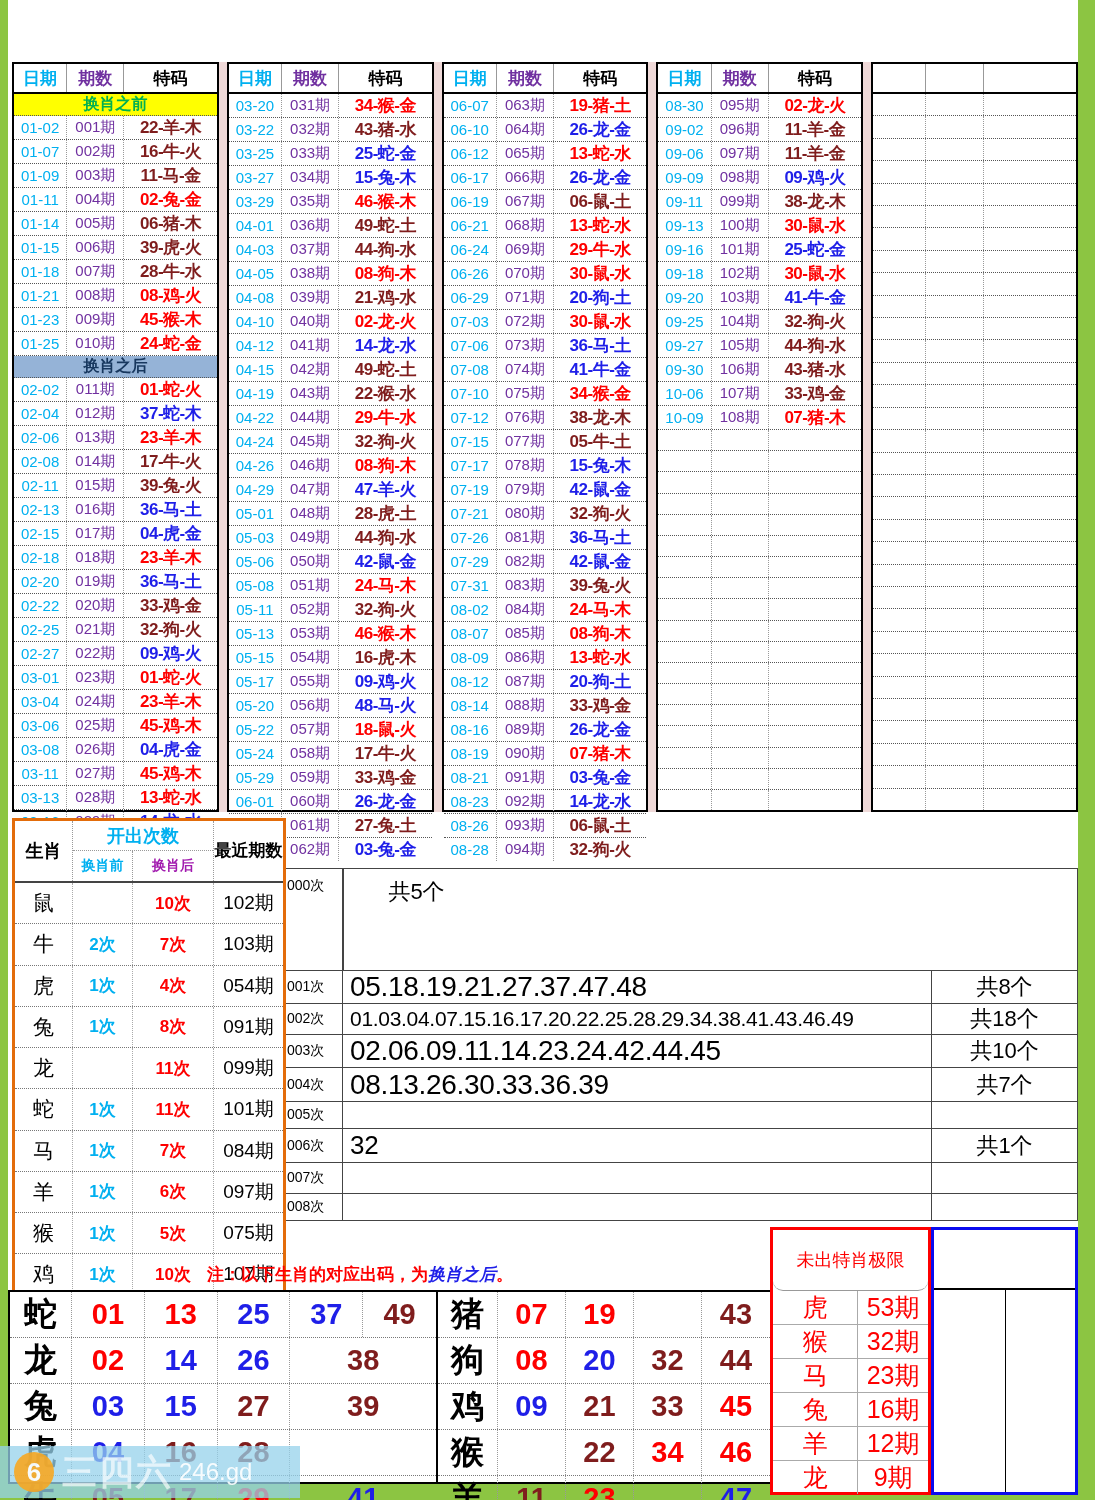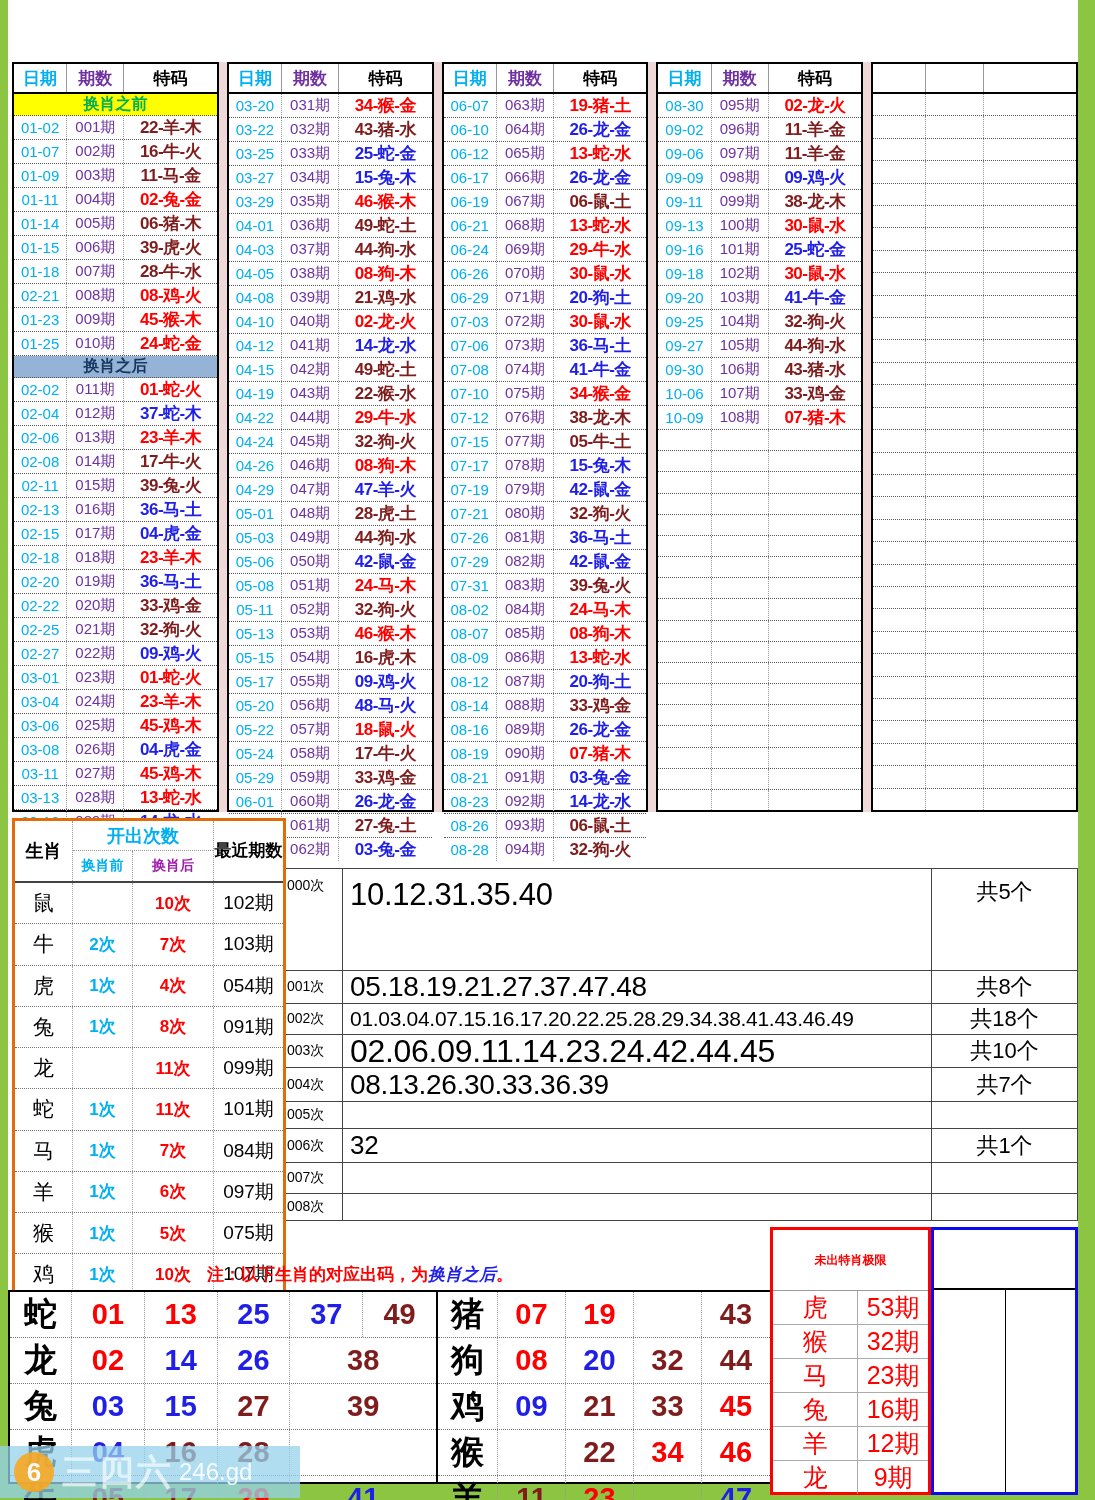--- a/index.html
+++ b/index.html
@@ -48,21 +48,21 @@
   .freq{position:absolute;left:286px;top:868px;width:792px;background:#fff;}
   .frow{display:flex;border-top:1.5px solid #444;border-right:1.5px solid #444;box-sizing:border-box;}
   .frow:last-child{border-bottom:1.5px solid #444;}
   .flabel{width:57px;flex:0 0 57px;font-size:14px;display:flex;align-items:center;padding-left:1px;border-right:1.5px solid #444;box-sizing:border-box;}
   .fnums{flex:1;display:flex;align-items:center;padding-left:7px;font-size:22px;letter-spacing:-0.3px;min-width:0;}
   .fcount{width:146px;flex:0 0 146px;border-left:1.5px solid #444;display:flex;align-items:center;justify-content:center;font-size:22px;box-sizing:border-box;}
   .fr0{height:102px;} .fr0 .fnums,.fr0 .fcount,.fr0 .flabel{align-items:flex-start;padding-top:8px;}
   .fr0 .fnums{font-size:31px;}
   .fr1{height:33px;} .fr1 .fnums{font-size:28px;}
   .fr2{height:31px;} .fr2 .fnums{font-size:21px;text-align:right;}
-  .fr3{height:33px;} .fr3 .fnums{font-size:32px;}
+  .fr3{height:33px;} .fr3 .fnums{font-size:28px;}
   .fr4{height:34px;} .fr4 .fnums{font-size:28px;}
   .fr5{height:27px;}
   .fr6{height:34px;} .fr6 .fnums{font-size:26px;}
   .fr7{height:31px;}
   .fr8{height:28px;}
 
   
   .note{position:absolute;left:0;top:1263px;width:720px;text-align:center;font-size:17px;font-weight:bold;color:#FE0000;}
   .note .em{color:#1F1FE8;font-style:italic;}
 
@@ -74,21 +74,21 @@
   .brow:last-child{border-bottom:none;}
   .bgrid-left .brow{grid-template-columns:62px repeat(5,1fr);}
   .bgrid-right .brow{grid-template-columns:60px repeat(4,1fr);}
   .brow div{display:flex;align-items:center;justify-content:center;border-right:1px dotted #999;min-width:0;}
   .brow div:last-child{border-right:none;}
   .blabel{font-size:33px;color:#000;font-weight:600;}
   .bcell{font-size:29px;font-weight:600;}
 
   
   .limit{position:absolute;left:770px;top:1227px;width:161px;height:268px;border:3px solid #FE0000;background:#fff;display:flex;flex-direction:column;box-sizing:border-box;}
-  .limit-title{flex:0 0 60px;display:flex;align-items:center;justify-content:center;color:#FE0000;font-weight:bold;font-size:12px;border-bottom:1px solid #999;}
+  .limit-title{flex:0 0 60px;display:flex;align-items:center;justify-content:center;color:#FE0000;font-weight:normal;font-size:18px;border-bottom:1px solid #999;border-radius:10px;}
   .lrow{flex:1;display:grid;grid-template-columns:55% 45%;border-bottom:1px solid #aaa;color:#FE0000;}
   .lrow:last-child{border-bottom:none;}
   .lrow div{display:flex;align-items:center;justify-content:center;font-size:25px;}
   .lrow div:first-child{border-right:1px solid #aaa;}
   .bluebox{position:absolute;left:931px;top:1227px;width:147px;height:268px;border:3px solid #0B0BEE;background:#fff;box-sizing:border-box;}
   .bb-h{position:absolute;left:0;right:0;top:58px;height:2px;background:#000;}
   .bb-v{position:absolute;left:50%;top:60px;bottom:0;width:1.5px;background:#000;}
 
   
   .watermark{position:absolute;left:0;top:1446px;width:300px;height:52px;background:rgba(150,210,235,0.75);z-index:5;display:flex;align-items:center;}
@@ -140,21 +140,21 @@
           <div class="c c-date">01-15</div>
           <div class="c c-period">006期</div>
           <div class="c c-code code-green">39-虎-火</div>
         </div>
         <div class="trow">
           <div class="c c-date">01-18</div>
           <div class="c c-period">007期</div>
           <div class="c c-code code-green">28-牛-水</div>
         </div>
         <div class="trow">
-          <div class="c c-date">02-21</div>
+          <div class="c c-date">01-21</div>
           <div class="c c-period">008期</div>
           <div class="c c-code code-red">08-鸡-火</div>
         </div>
         <div class="trow">
           <div class="c c-date">01-23</div>
           <div class="c c-period">009期</div>
           <div class="c c-code code-red">45-猴-木</div>
         </div>
         <div class="trow">
           <div class="c c-date">01-25</div>
@@ -1018,21 +1018,20 @@
         <div class="z-z">猪</div>
         <div class="z-b">1次</div>
         <div class="z-a">5次</div>
         <div class="z-r">108期</div>
       </div>
     </div>
 
   <div class="freq">
       <div class="frow fr0">
         <div class="flabel">000次</div>
-        <div class="fnums">10.12.31.35.40</div>
         <div class="fcount">共5个</div>
       </div>
       <div class="frow fr1">
         <div class="flabel">001次</div>
         <div class="fnums">05.18.19.21.27.37.47.48</div>
         <div class="fcount">共8个</div>
       </div>
       <div class="frow fr2">
         <div class="flabel">002次</div>
         <div class="fnums">01.03.04.07.15.16.17.20.22.25.28.29.34.38.41.43.46.49</div>

